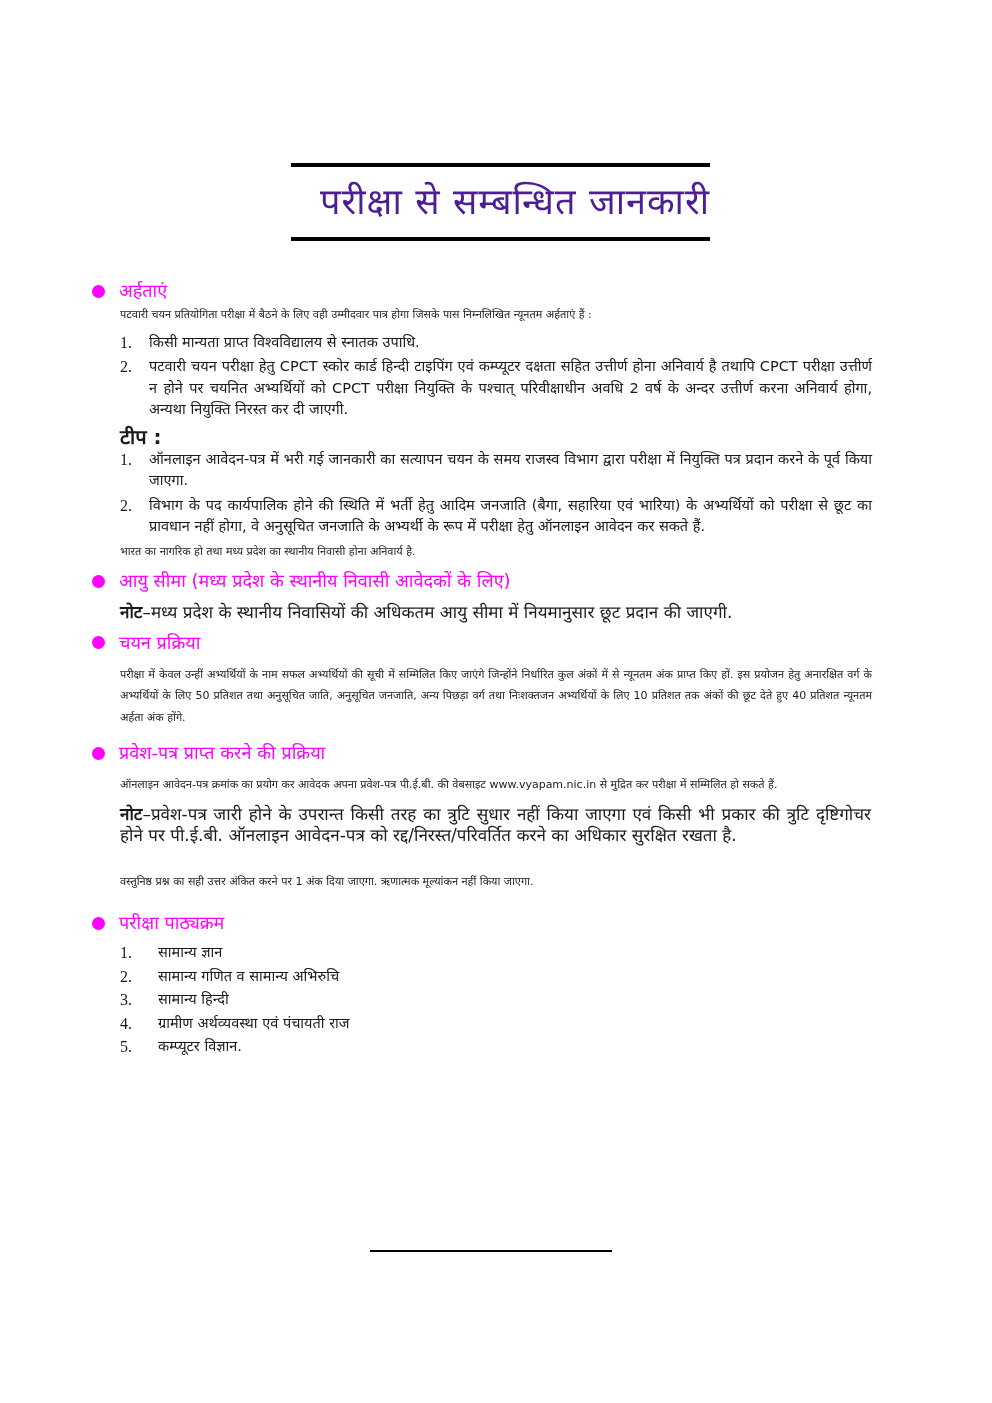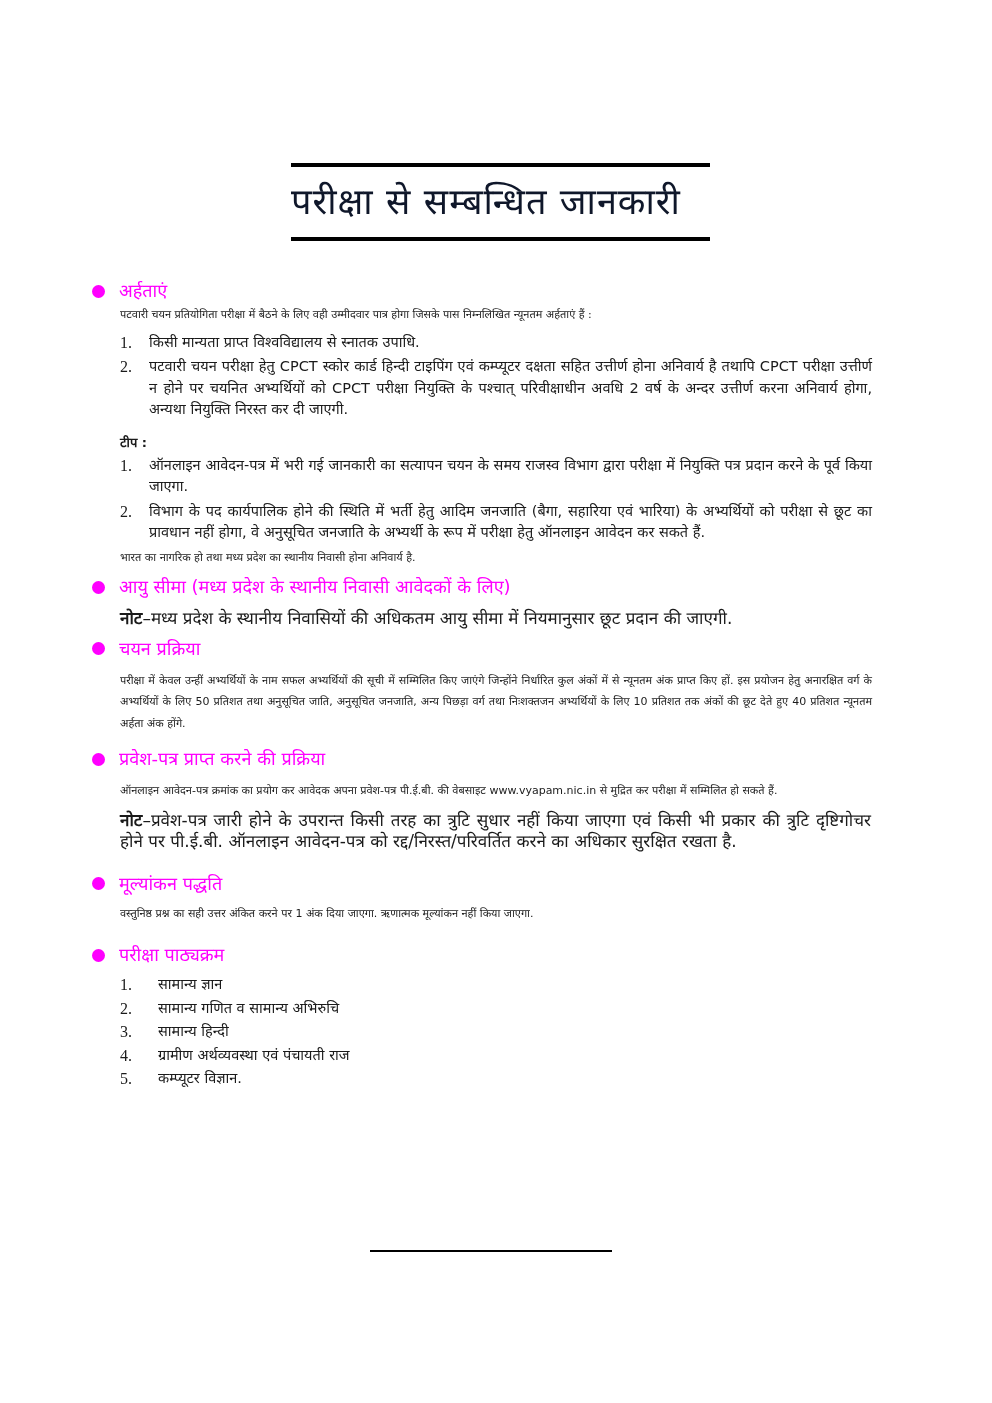--- a/index.html
+++ b/index.html
@@ -1,32 +1,32 @@
 <!DOCTYPE html>
 <html><head>
 <meta charset="utf-8">
 <style>
   html, body { margin: 0; padding: 0; background: #ffffff; }
   body { width: 992px; height: 1403px; position: relative; font-family: "Liberation Serif", "DejaVu Serif", serif; color: #1a1a1a; }
   .page { position: absolute; left: 0; top: 0; width: 992px; height: 1403px; }
   .title-block { position: absolute; left: 291px; top: 163px; width: 419px; }
   .rule-thick { height: 4px; background: #000; }
-  .title { font-family: "DejaVu Sans", "Liberation Sans", sans-serif; color: #0f172a; font-size: 36px; text-align: left; line-height: 70px; height: 70px; letter-spacing: 1px; }
+  .title { font-family: "DejaVu Sans", "Liberation Sans", sans-serif; color: #4c1d95; font-size: 36px; text-align: right; line-height: 70px; height: 70px; letter-spacing: 1px; }
   .content { position: absolute; left: 92px; top: 278px; width: 780px; }
   .section { margin: 0; }
   .sec-head { display: flex; align-items: center; color: #ff00ff; font-family: "DejaVu Sans", "Liberation Sans", sans-serif; font-size: 18px; line-height: 24px; height: 26px; }
   .bullet { width: 13px; height: 13px; border-radius: 50%; background: #ff00ff; margin-right: 14px; flex: 0 0 13px; }
   .body-text { margin-left: 28px; font-family: "DejaVu Sans", "Liberation Sans", sans-serif; font-size: 11px; line-height: 21.5px; text-align: justify; }
   .ol { margin: 6px 0 0 28px; padding: 0; list-style: none; }
   .ol li { display: flex; font-family: "DejaVu Sans", "Liberation Sans", sans-serif; font-size: 14.5px; line-height: 21.5px; margin-bottom: 3px; text-align: justify; }
   .ol .num { flex: 0 0 29px; font-family: "Liberation Serif", serif; font-size: 16px; }
   .ol .txt { flex: 1; }
   .syllabus li .num { flex: 0 0 38px; }
   .syllabus li { margin-bottom: 2px; }
-  .tip-label { margin: 12px 0 2px 28px; font-family: "DejaVu Sans", sans-serif; font-weight: bold; font-size: 13px; line-height: 20px; }
+  .tip-label { margin: 6px 0 2px 28px; font-family: "DejaVu Sans", sans-serif; font-weight: bold; font-size: 20px; line-height: 20px; }
   .note { margin: 8px 1px 0 28px; font-family: "DejaVu Sans", sans-serif; font-size: 17px; line-height: 21.5px; text-align: justify; }
   .note b { font-weight: bold; }
   .end-rule { position: absolute; left: 370px; top: 1250px; width: 242px; height: 2px; background: #000; }
   .gap-s { height: 6px; }
   .gap-m { height: 12px; }
   .gap-l { height: 18px; }
 </style>
 </head>
 <body>
 
@@ -96,24 +96,20 @@
       <div class="sec-head">
         <span class="bullet"></span>
         <span>प्रवेश-पत्र प्राप्त करने की प्रक्रिया</span>
       </div>
       <div class="body-text" style="margin-top:8px">ऑनलाइन आवेदन-पत्र क्रमांक का प्रयोग कर आवेदक अपना प्रवेश-पत्र पी.ई.बी. की वेबसाइट www.vyapam.nic.in से मुद्रित कर परीक्षा में सम्मिलित हो सकते हैं.</div>
       <div class="note"><b>नोट</b><span>–प्रवेश-पत्र जारी होने के उपरान्त किसी तरह का त्रुटि सुधार नहीं किया जाएगा एवं किसी भी प्रकार की त्रुटि दृष्टिगोचर होने पर पी.ई.बी. ऑनलाइन आवेदन-पत्र को रद्द/निरस्त/परिवर्तित करने का अधिकार सुरक्षित रखता है.</span></div>
     </div>
     <div class="gap-l"></div>
 
     <div class="section">
-      <div class="sec-head">
-        <span class="bullet"></span>
-        <span>मूल्यांकन पद्धति</span>
-      </div>
       <div class="body-text" style="margin-top:6px">वस्तुनिष्ठ प्रश्न का सही उत्तर अंकित करने पर 1 अंक दिया जाएगा. ऋणात्मक मूल्यांकन नहीं किया जाएगा.</div>
     </div>
     <div class="gap-l"></div>
 
     <div class="section">
       <div class="sec-head">
         <span class="bullet"></span>
         <span>परीक्षा पाठ्यक्रम</span>
       </div>
       <ul class="ol syllabus" style="margin-top:6px">

